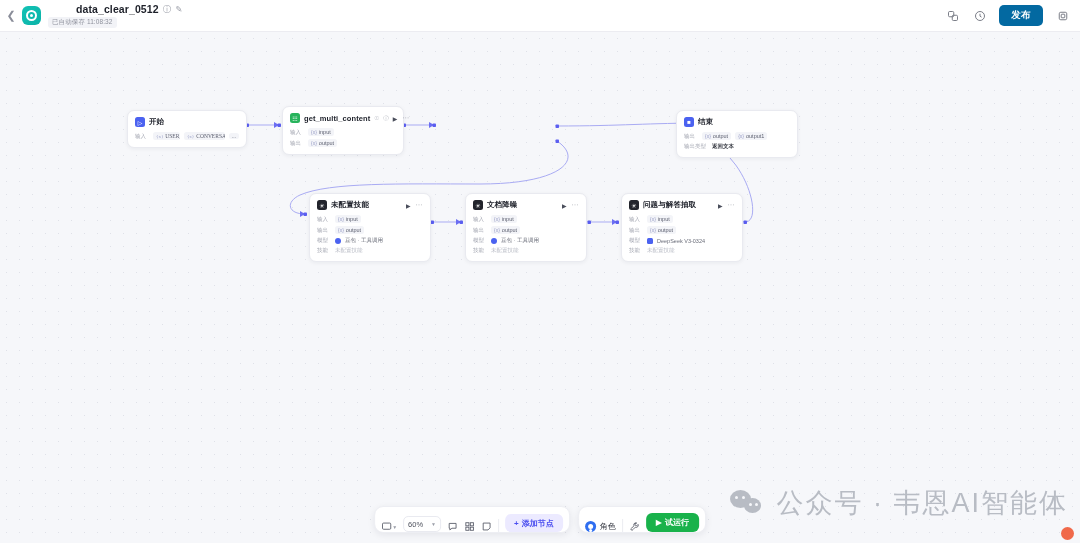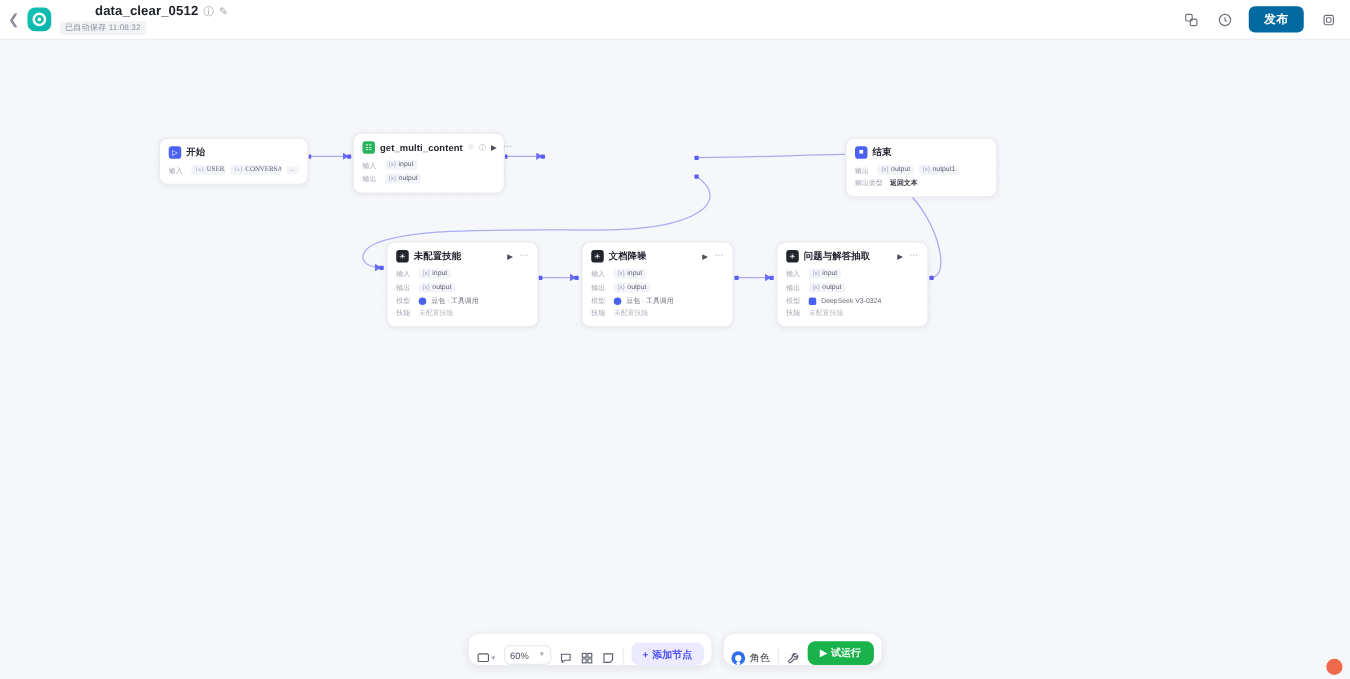--- a/index.html
+++ b/index.html
@@ -456,20 +456,31 @@
           <span class="mdl-dot mdl-doubao"></span>
           <span class="chip-plain">豆包 · 工具调用</span>
         </div>
         <div class="row">
           <span class="row-label">技能</span>
           <span class="chip-muted">未配置技能</span>
         </div>
       </div>
     </div>
 
+    <div class="watermark">
+      <span class="wechat-ico">
+        <span class="b1"></span>
+          <span class="b2"></span>
+        <span class="e" style="left:5px; top:6px;"></span>
+        <span class="e" style="left:12px; top:6px;"></span>
+        <span class="e" style="left:19px; top:13px;"></span>
+        <span class="e" style="left:25px; top:13px;"></span>
+      </span>
+      <span>公众号 · 韦恩AI智能体</span>
+    </div>
 
     <div class="bottom-bar">
 
       <div class="bar-group">
         <span class="bar-icon">
           <svg width="11" height="11" viewBox="0 0 16 16" fill="none" stroke="currentColor" stroke-width="1.3">
             <rect x="2" y="3" width="12" height="9" rx="1.5"></rect>
           </svg>
           <span class="caret">▼</span>
         </span>

